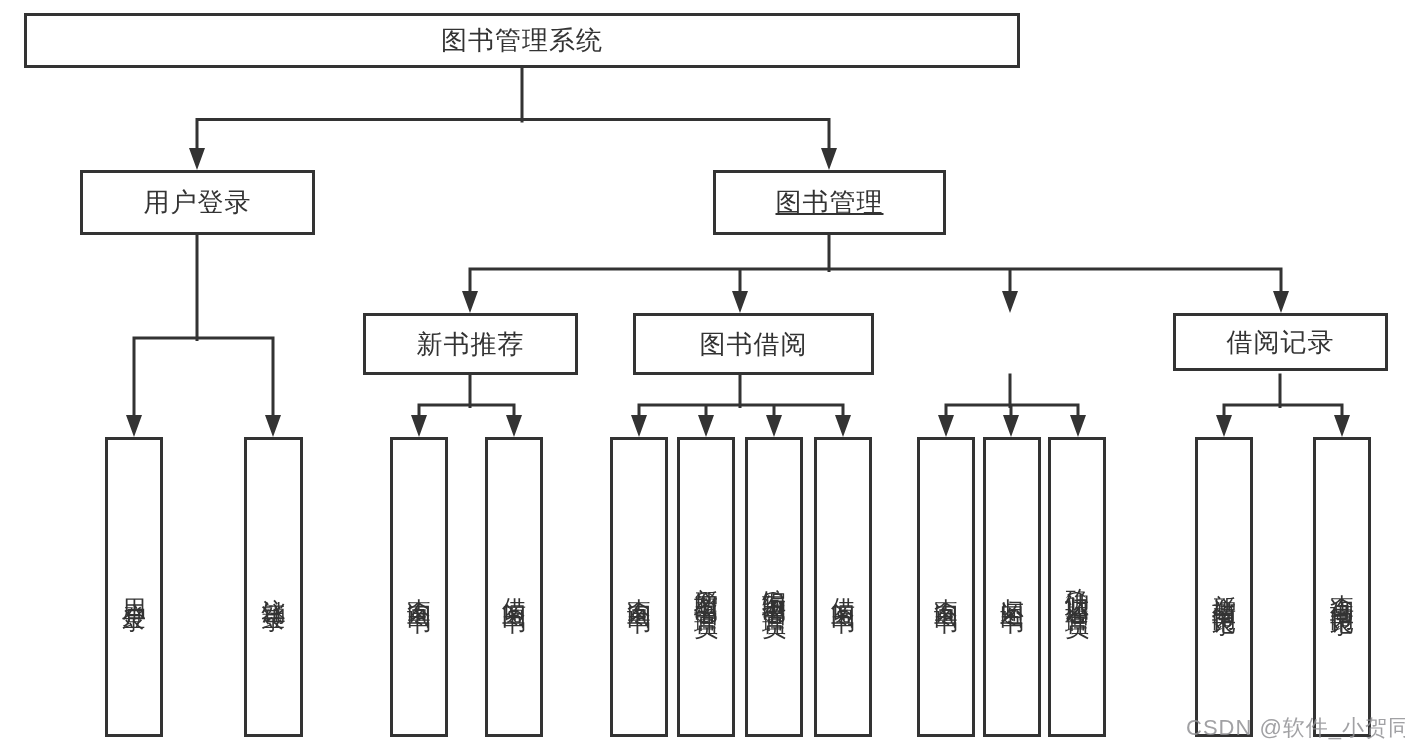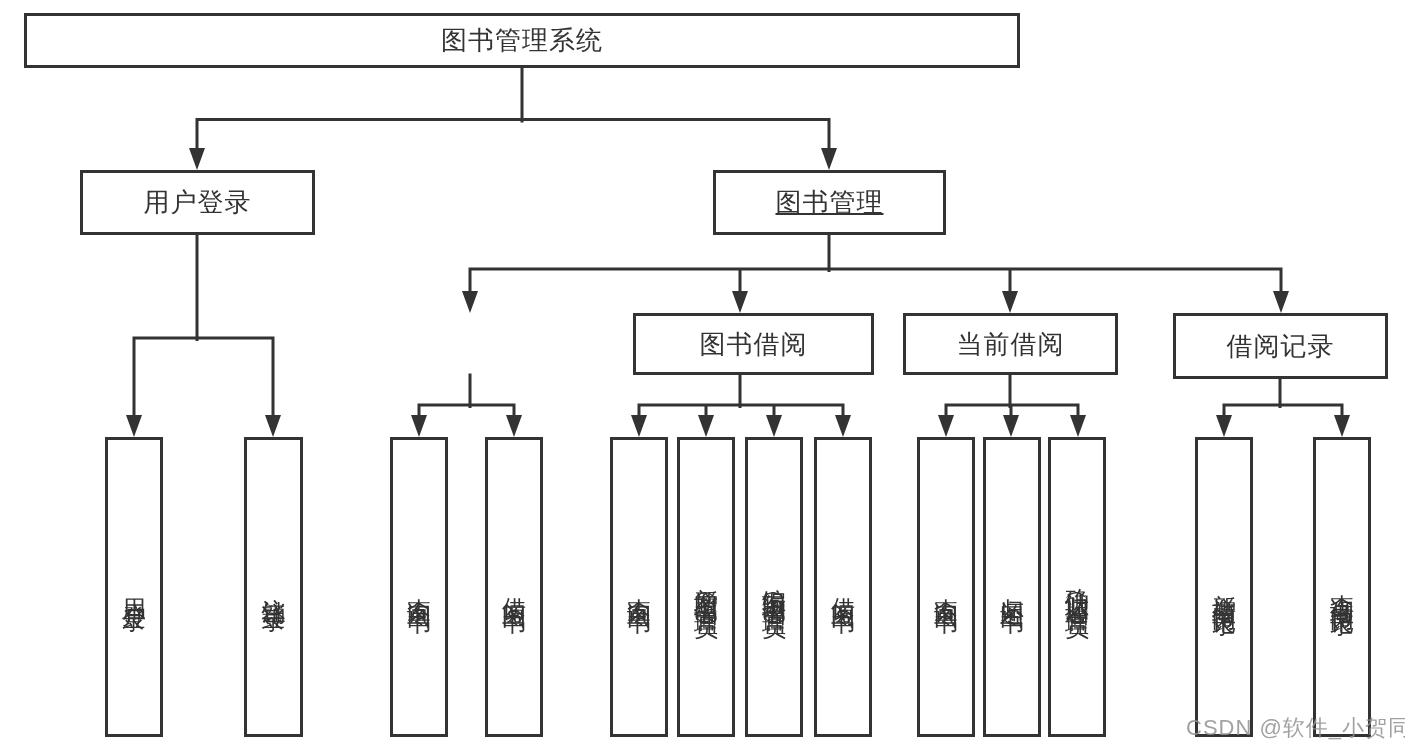--- a/index.html
+++ b/index.html
@@ -102,23 +102,23 @@
       M1070 415 L1086 415 L1078 437 Z
       M1216 415 L1232 415 L1224 437 Z
       M1334 415 L1350 415 L1342 437 Z"></path>
   </svg>
 
   <div class="node h-label" style="left:24px; top:13px; width:996px; height:55px;">图书管理系统</div>
 
   <div class="node h-label" style="left:80px; top:170px; width:235px; height:65px;">用户登录</div>
   <div class="node h-label" style="left:713px; top:170px; width:233px; height:65px;text-decoration:underline;">图书管理</div>
 
+  <div class="node h-label" style="left:363px; top:313px; width:215px; height:62px;">新书推荐</div>
   <div class="node h-label" style="left:633px; top:313px; width:241px; height:62px;">图书借阅</div>
-  <div class="node h-label" style="left:903px; top:313px; width:215px; height:62px;">当前借阅</div>
-  <div class="node h-label" style="left:1173px; top:313px; width:215px; height:66px;">借阅记录</div>
+  <div class="node h-label" style="left:1173px; top:313px; width:215px; height:58px;">借阅记录</div>
 
   <div class="node v-label" style="left:105px; top:437px; width:58px; height:300px;">
     <span>用户登录</span>
   </div>
   <div class="node v-label" style="left:244px; top:437px; width:59px; height:300px;">
     <span>注销登录</span>
   </div>
 
   <div class="node v-label" style="left:390px; top:437px; width:58px; height:300px;">
     <span>查询图书</span>

